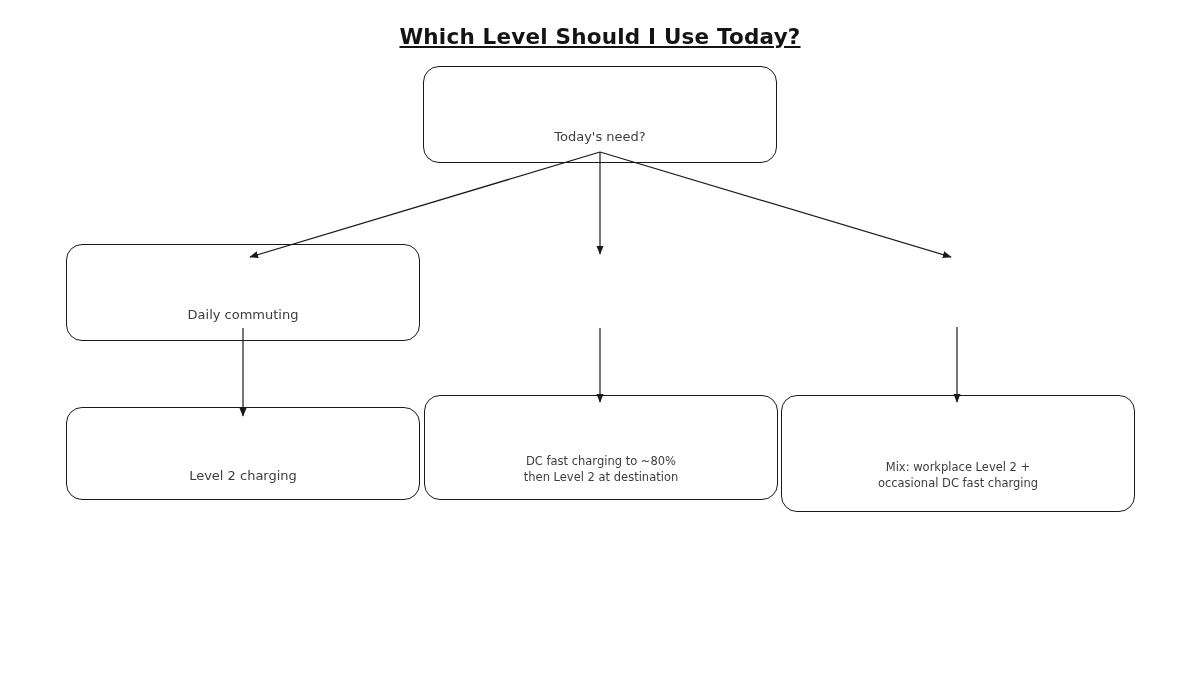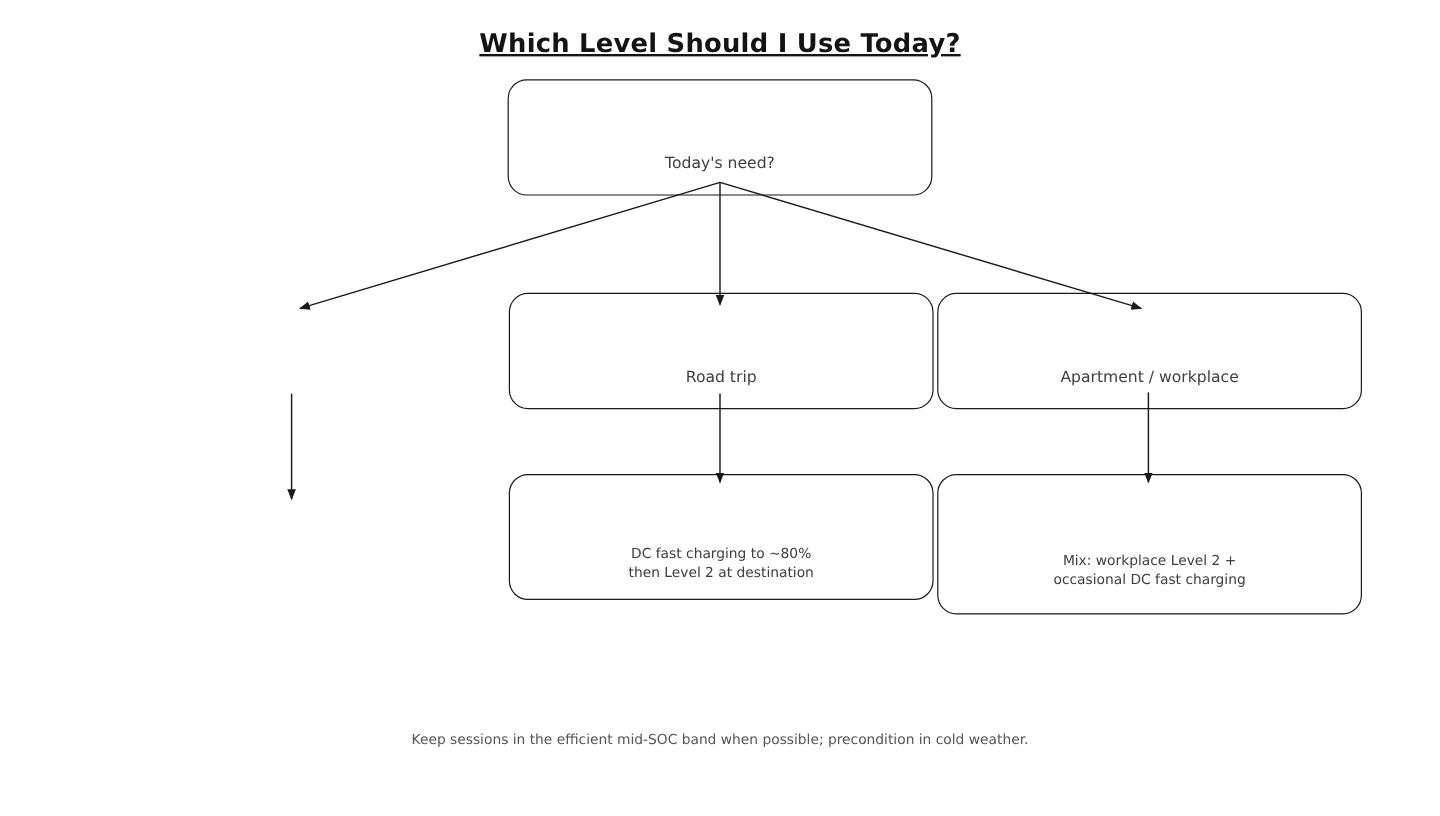--- a/index.html
+++ b/index.html
@@ -81,29 +81,29 @@
 <body>
 
 <div class="canvas">
 
   <div class="title">Which Level Should I Use Today?</div>
 
   <div class="node node-root">
     <span class="label">Today's need?</span>
   </div>
 
-
-  <div class="node node-road">
-    <span class="label">Road trip</span>
+  <div class="node node-daily">
+    <span class="label">Daily commuting</span>
   </div>
 
-  <div class="node node-apartment">
-    <span class="label">Apartment / workplace</span>
+
+
+  <div class="node node-level2">
+    <span class="label">Level 2 charging</span>
   </div>
-
 
   <div class="node small node-dcfast">
     <span class="label">DC fast charging to ~80%
 then Level 2 at destination</span>
   </div>
 
   <div class="node small node-mix">
     <span class="label">Mix: workplace Level 2 +
 occasional DC fast charging</span>
   </div>
@@ -117,15 +117,14 @@
     <g stroke="#1a1a1a" stroke-width="1.2" fill="none">
       <line x1="600" y1="152" x2="250" y2="257" marker-end="url(#ah)"></line>
       <line x1="600" y1="152" x2="600" y2="254" marker-end="url(#ah)"></line>
       <line x1="600" y1="152" x2="951" y2="257" marker-end="url(#ah)"></line>
       <line x1="243" y1="328" x2="243" y2="416" marker-end="url(#ah)"></line>
       <line x1="600" y1="328" x2="600" y2="402" marker-end="url(#ah)"></line>
       <line x1="957" y1="327" x2="957" y2="402" marker-end="url(#ah)"></line>
     </g>
   </svg>
 
-  <div class="footer">Keep sessions in the efficient mid-SOC band when possible; precondition in cold weather.</div>
 
 </div>
 
 </body></html>

